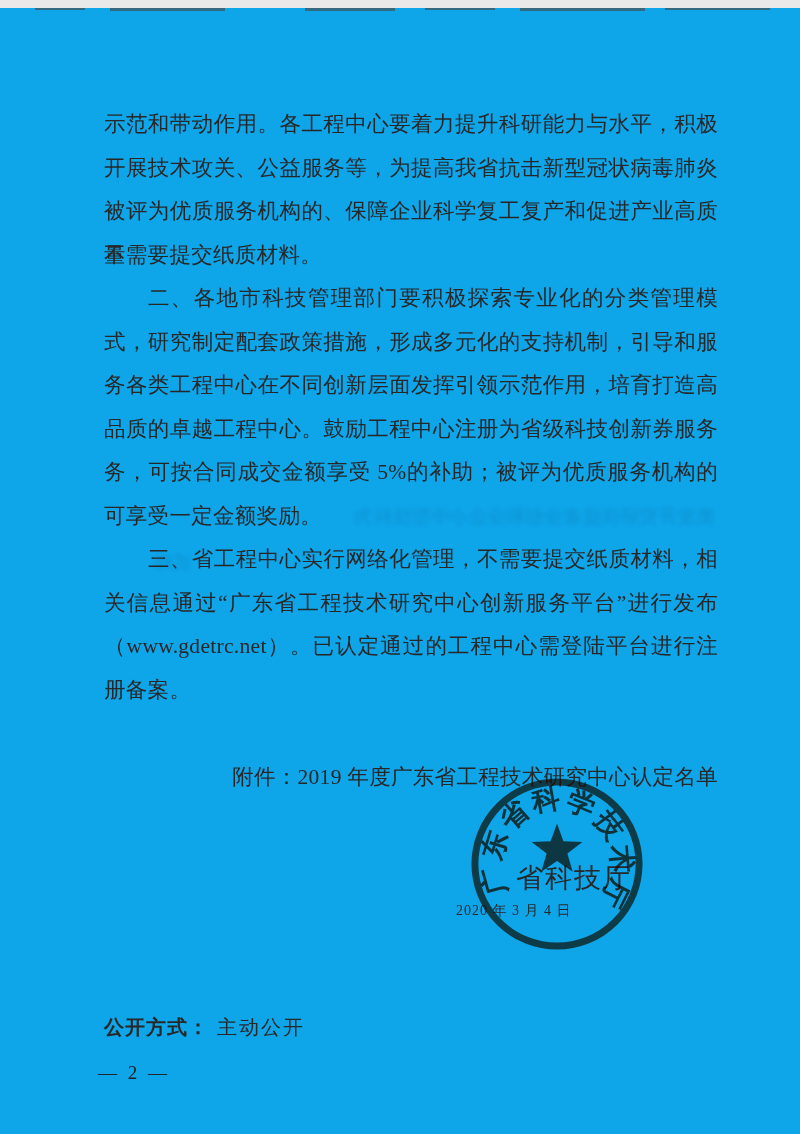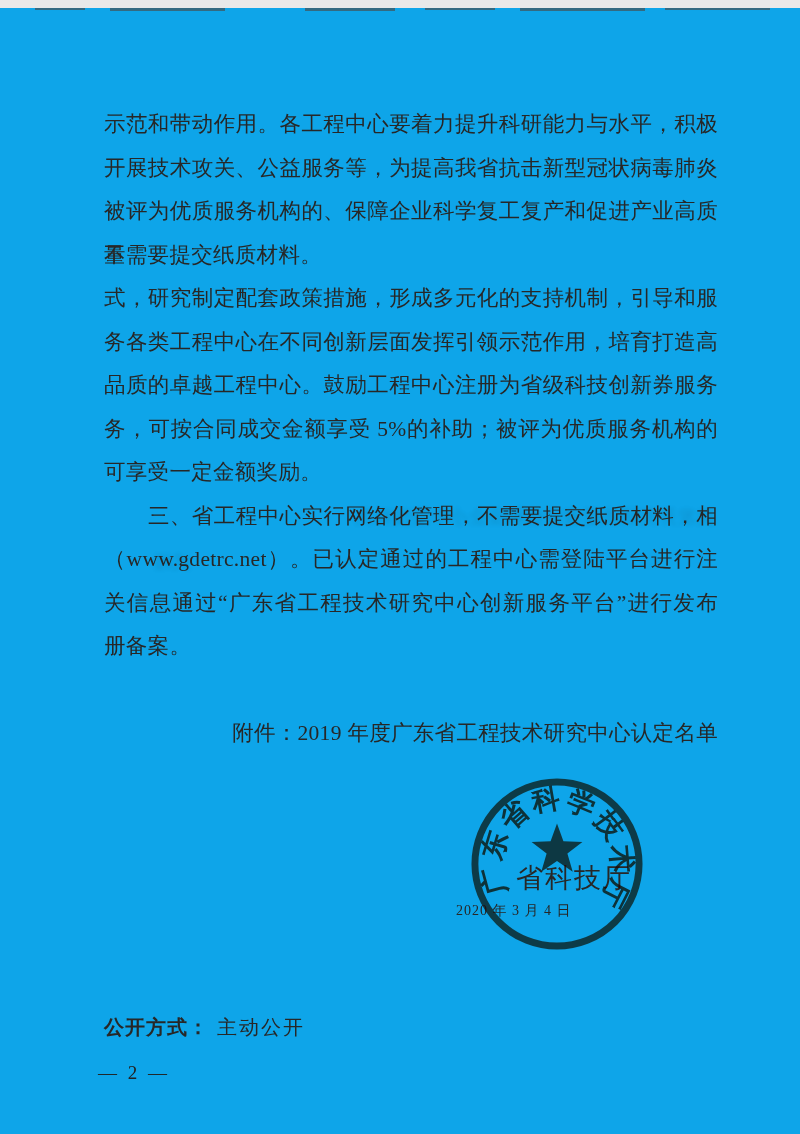--- a/index.html
+++ b/index.html
@@ -68,30 +68,31 @@
   <div class="scan-seg" style="left:665px;width:105px;height:2px;"></div>
 
   <main class="body-text">
     <div>
       <div class="ln j">示范和带动作用。各工程中心要着力提升科研能力与水平，积极</div>
       <div class="ln j">开展技术攻关、公益服务等，为提高我省抗击新型冠状病毒肺炎</div>
       <div class="ln j">被评为优质服务机构的、保障企业科学复工复产和促进产业高质量</div>
       <div class="ln">不需要提交纸质材料。</div>
     </div>
     <div>
+      <div class="ln j ind">二、各地市科技管理部门要积极探索专业化的分类管理模</div>
       <div class="ln j">式，研究制定配套政策措施，形成多元化的支持机制，引导和服</div>
       <div class="ln j">务各类工程中心在不同创新层面发挥引领示范作用，培育打造高</div>
       <div class="ln j">品质的卓越工程中心。鼓励工程中心注册为省级科技创新券服务</div>
       <div class="ln j">务，可按合同成交金额享受 5%的补助；被评为优质服务机构的</div>
       <div class="ln">可享受一定金额奖励。</div>
     </div>
     <div>
       <div class="ln j ind">三、省工程中心实行网络化管理，不需要提交纸质材料，相</div>
+      <div class="ln j">关信息通过“广东省工程技术研究中心创新服务平台”进行发布</div>
       <div class="ln j">（www.gdetrc.net）。已认定通过的工程中心需登陆平台进行注</div>
-      <div class="ln j">关信息通过“广东省工程技术研究中心创新服务平台”进行发布</div>
       <div class="ln">册备案。</div>
     </div>
     <div class="spacer"></div>
     <div class="ln ind">附件：2019 年度广东省工程技术研究中心认定名单</div>
   </main>
 
   <div class="sig-dept">省科技厅</div>
   <div class="sig-date">2020 年 3 月 4 日</div>
 
   <div class="seal">

